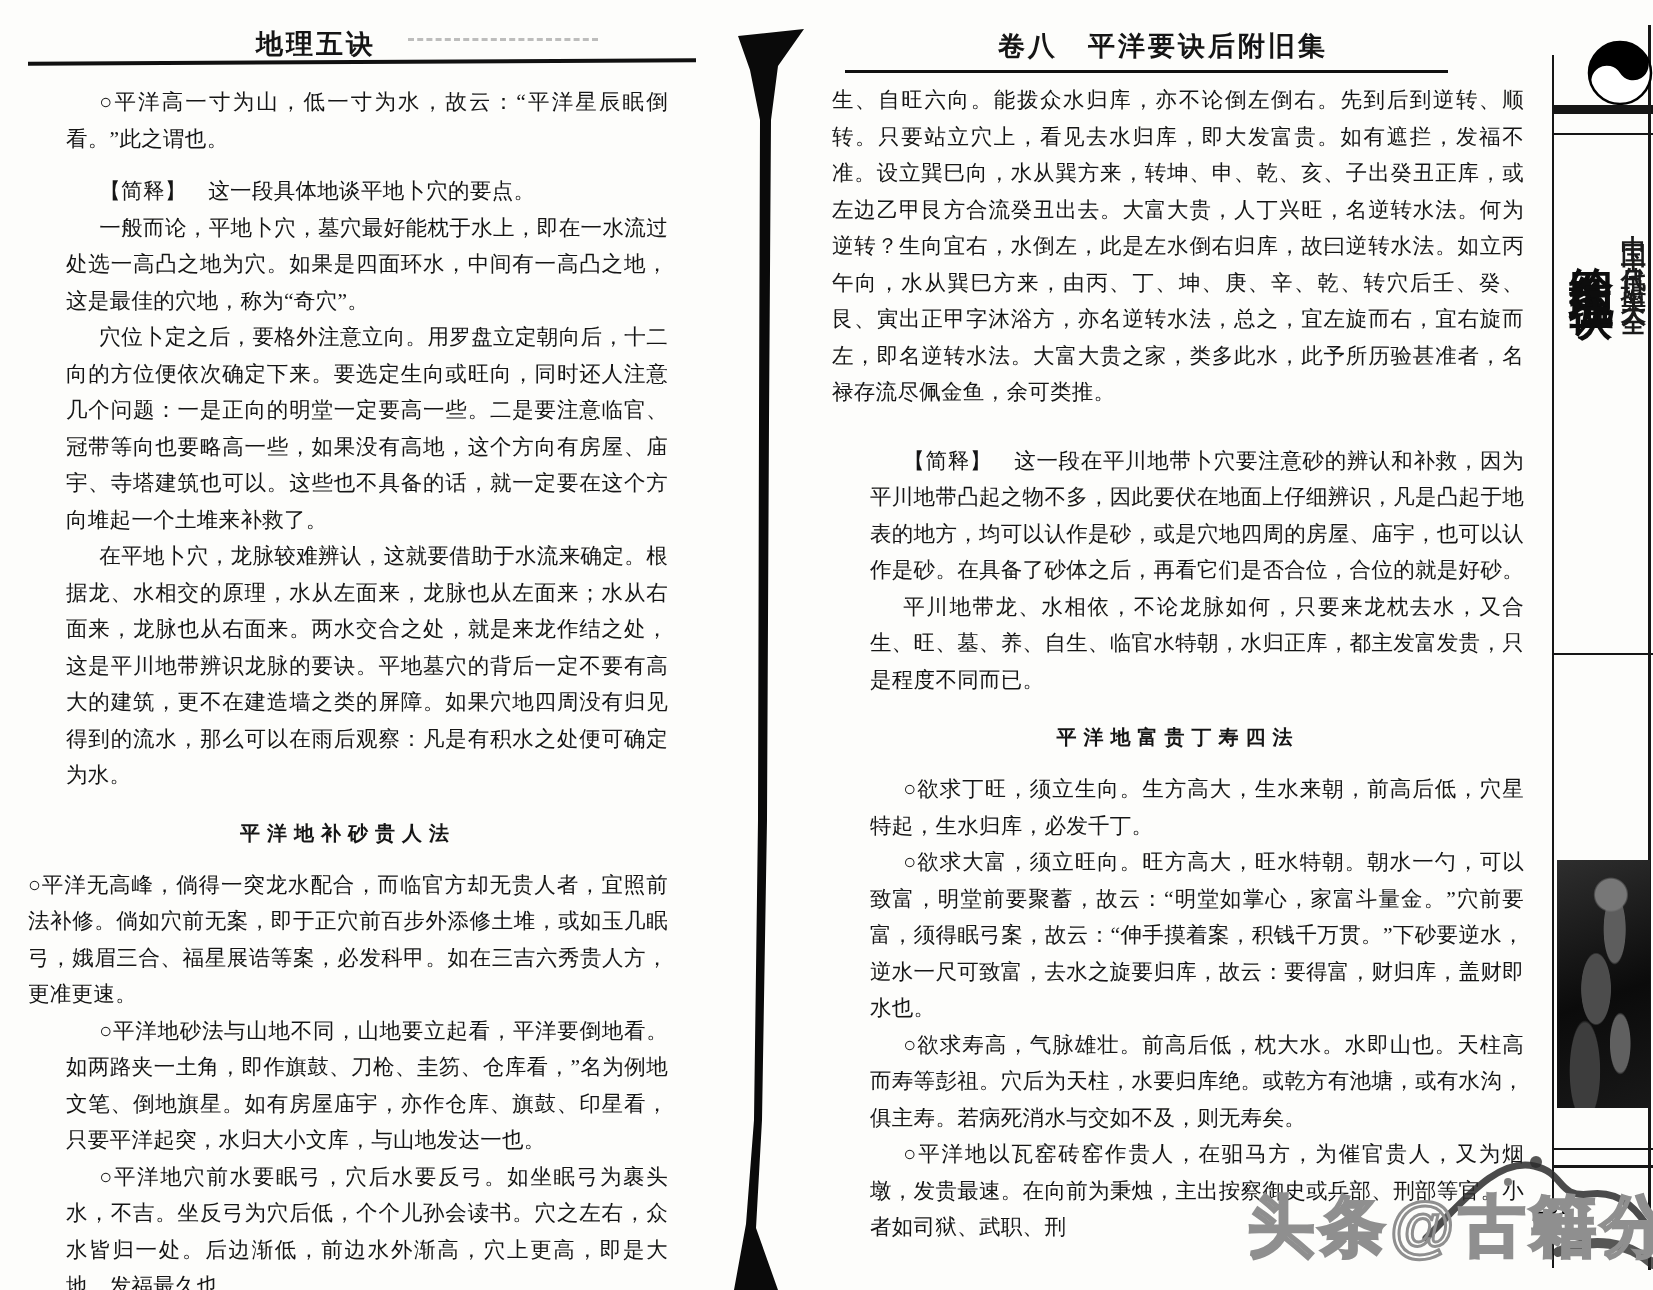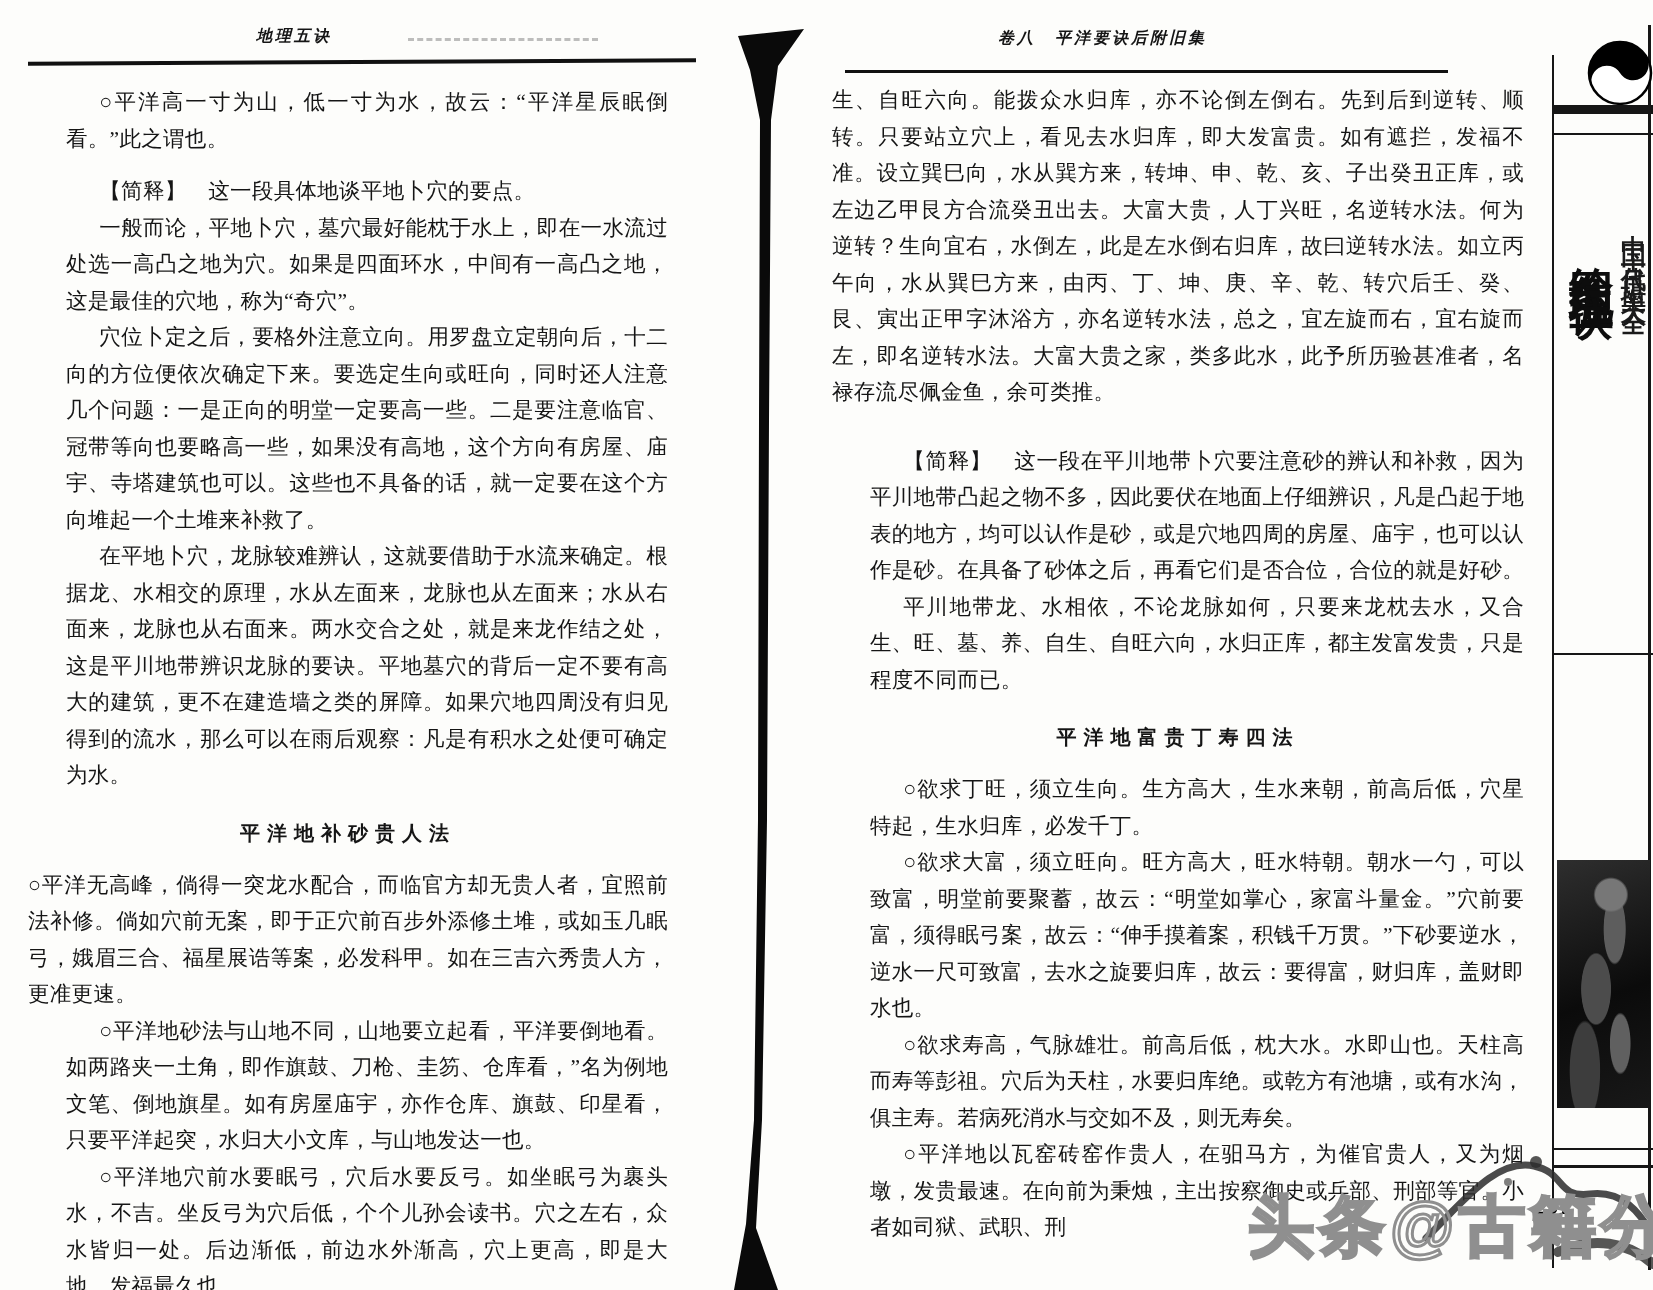--- a/index.html
+++ b/index.html
@@ -1,21 +1,21 @@
 <!DOCTYPE html>
 <html><head>
 <meta charset="utf-8">
 <style>
   html,body{margin:0;padding:0;}
   body{
     width:1653px;height:1290px;position:relative;overflow:hidden;
     background:#fdfdfb;color:#151515;
     font-family:"Liberation Serif","DejaVu Serif",serif;
   }
-  .folio{position:absolute;font-weight:bold;font-size:16px;letter-spacing:3px;white-space:nowrap;font-style:italic;}
+  .folio{position:absolute;font-weight:bold;font-size:27px;letter-spacing:3px;white-space:nowrap;}
   .rule{position:absolute;background:#111;}
   .dashes{position:absolute;border-top:3px dashed #8a8a8a;opacity:.55;}
   .page-body{position:absolute;}
   .para{margin:0;text-align:justify;font-size:21.5px;line-height:36.5px;letter-spacing:.3px;}
   .para.indent{text-indent:1.55em;margin-left:38px;}
   .para.flush{text-indent:0;font-family:Liberation Serif, serif;}
   .sec-heading{text-align:center;font-size:20px;font-weight:bold;letter-spacing:7px;margin:26px 0 20px;}
   .spacer-sm{height:16px;}
   .spacer-md{height:32px;}
   .vline{position:absolute;background:#161616;}
@@ -70,21 +70,21 @@
     <path d="M38,36 L104,29 L78,66 L71,120 L69,420 L67,820 L62,1120 L56,1228 L78,1290 L34,1290 L46,1224 L54,1120 L58,820 L59,420 L60,120 L50,70 Z" fill="#0a0a0a"></path>
   </svg>
 </div>
 
 <div class="folio" style="left:998px;top:28px;">卷八　平洋要诀后附旧集</div>
 <div class="rule" style="left:845px;top:70px;width:603px;height:2.5px;"></div>
 <div class="page-body" style="left:832px;top:82px;width:692px;">
     <div class="para flush">生、自旺六向。能拨众水归库，亦不论倒左倒右。先到后到逆转、顺转。只要站立穴上，看见去水归库，即大发富贵。如有遮拦，发福不准。设立巽巳向，水从巽方来，转坤、申、乾、亥、子出癸丑正库，或左边乙甲艮方合流癸丑出去。大富大贵，人丁兴旺，名逆转水法。何为逆转？生向宜右，水倒左，此是左水倒右归库，故曰逆转水法。如立丙午向，水从巽巳方来，由丙、丁、坤、庚、辛、乾、转穴后壬、癸、艮、寅出正甲字沐浴方，亦名逆转水法，总之，宜左旋而右，宜右旋而左，即名逆转水法。大富大贵之家，类多此水，此予所历验甚准者，名禄存流尽佩金鱼，余可类推。</div>
     <div class="spacer-md"></div>
     <div class="para indent">【简释】　这一段在平川地带卜穴要注意砂的辨认和补救，因为平川地带凸起之物不多，因此要伏在地面上仔细辨识，凡是凸起于地表的地方，均可以认作是砂，或是穴地四周的房屋、庙宇，也可以认作是砂。在具备了砂体之后，再看它们是否合位，合位的就是好砂。</div>
-    <div class="para indent">平川地带龙、水相依，不论龙脉如何，只要来龙枕去水，又合生、旺、墓、养、自生、自旺六向，水归正库，都主发富发贵，只是程度不同而已。</div>
+    <div class="para indent">平川地带龙、水相依，不论龙脉如何，只要来龙枕去水，又合生、旺、墓、养、自生、临官水特朝，水归正库，都主发富发贵，只是程度不同而已。</div>
     <div class="sec-heading">平洋地富贵丁寿四法</div>
     <div class="para indent">○欲求丁旺，须立生向。生方高大，生水来朝，前高后低，穴星特起，生水归库，必发千丁。</div>
     <div class="para indent">○欲求大富，须立旺向。旺方高大，旺水特朝。朝水一勺，可以致富，明堂前要聚蓄，故云：“明堂如掌心，家富斗量金。”穴前要富，须得眠弓案，故云：“伸手摸着案，积钱千万贯。”下砂要逆水，逆水一尺可致富，去水之旋要归库，故云：要得富，财归库，盖财即水也。</div>
     <div class="para indent">○欲求寿高，气脉雄壮。前高后低，枕大水。水即山也。天柱高而寿等彭祖。穴后为天柱，水要归库绝。或乾方有池塘，或有水沟，俱主寿。若病死消水与交如不及，则无寿矣。</div>
     <div class="para indent">○平洋地以瓦窑砖窑作贵人，在驲马方，为催官贵人，又为烟墩，发贵最速。在向前为秉烛，主出按察御史或兵部、刑部等官。小者如司狱、武职、刑</div>
   </div>
 
 <div class="vline" style="left:1552px;top:55px;width:2px;height:1213px;"></div>
 <div class="vline" style="left:1648px;top:25px;width:2.5px;height:1245px;"></div>
 

